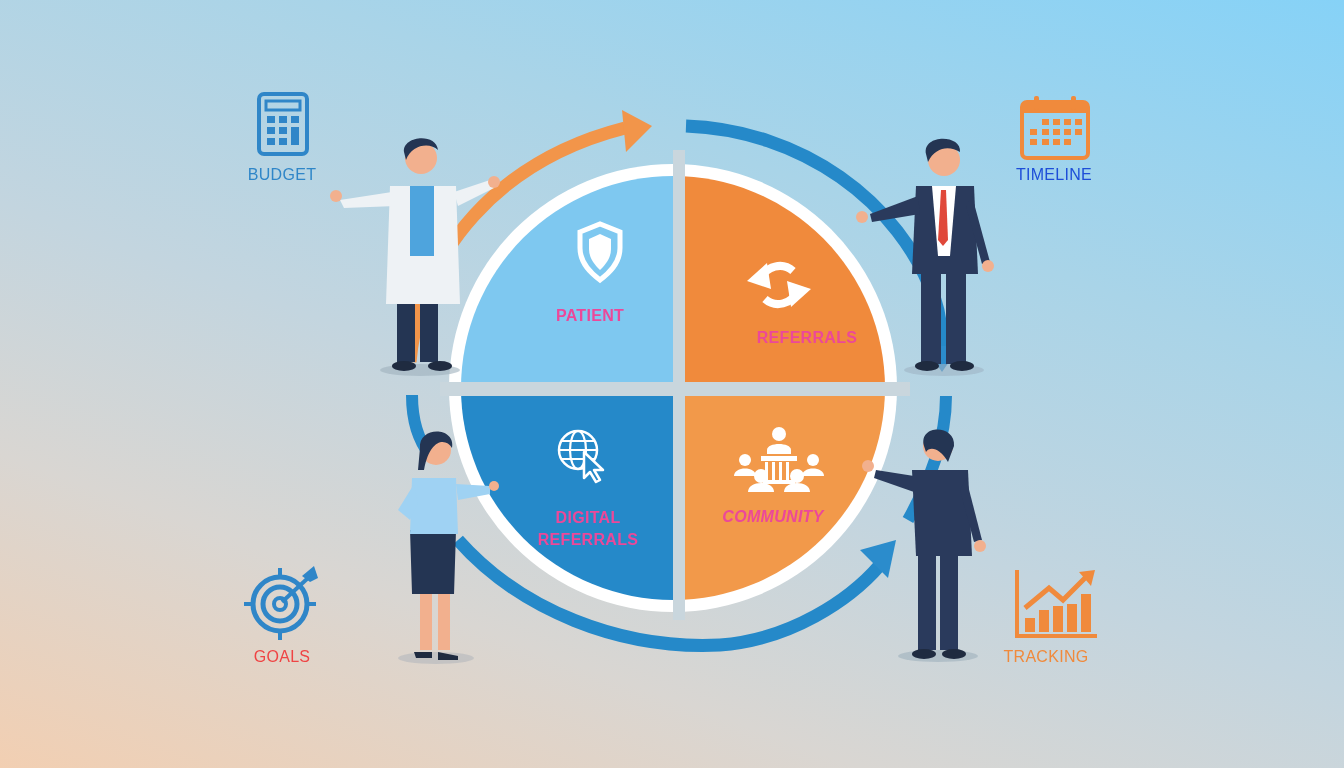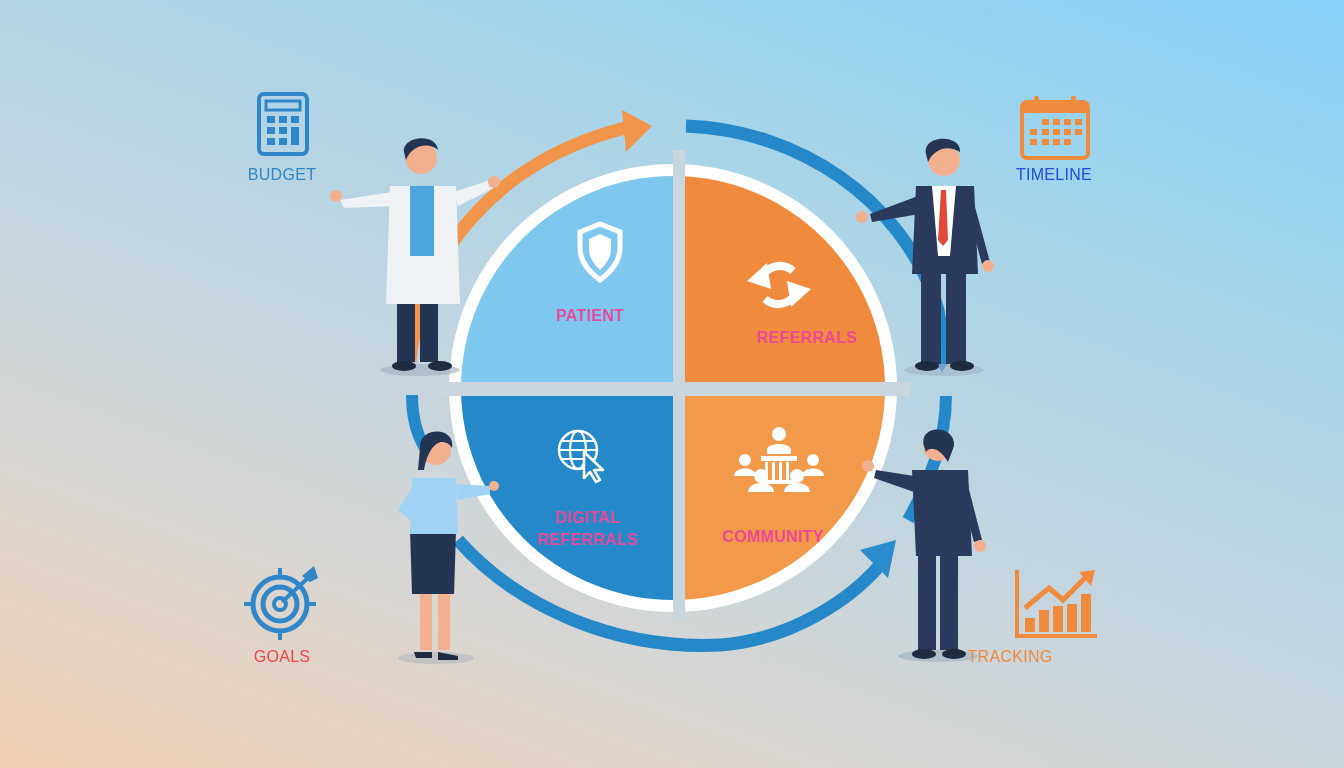--- a/index.html
+++ b/index.html
@@ -222,29 +222,29 @@
     <path d="M 966 478 L 982 540 L 974 542 L 960 490 Z" fill="#2a3a5c"></path>
     <circle cx="980" cy="546" r="6" fill="#f2b08e"></circle>
     <circle cx="938" cy="446" r="15" fill="#f2b08e"></circle>
     <path d="M 924 446 C 918 424, 956 424, 954 446 L 948 462 C 940 448, 930 446, 926 452 Z" fill="#243553"></path>
   </g>
 </svg>
 
 <div class="corner-label" style="left:212px; top:166px; color:#2f86c8;">BUDGET</div>
 <div class="corner-label" style="left:984px; top:166px; color:#1d4ed8;">TIMELINE</div>
 <div class="corner-label" style="left:212px; top:648px; color:#ef4444;">GOALS</div>
-<div class="corner-label" style="left:940px; top:648px; color:#f08a3c;">TRACKING</div>
+<div class="corner-label" style="left:976px; top:648px; color:#f08a3c;">TRACKING</div>
 
 <div class="q-label" style="left:490px; top:305px;">
   <div>PATIENT</div>
 </div>
 <div class="q-label" style="left:707px; top:327px;">
   <div>REFERRALS</div>
 </div>
 <div class="q-label" style="left:488px; top:493px;margin-top:14px;">
   <div>DIGITAL</div>
   <div>REFERRALS</div>
 </div>
-<div class="q-label" style="left:673px; top:526px;">
+<div class="q-label" style="left:673px; top:506px;font-style:italic;">
   <div>COMMUNITY</div>
 </div>
 
 </div>
 
 </body></html>

